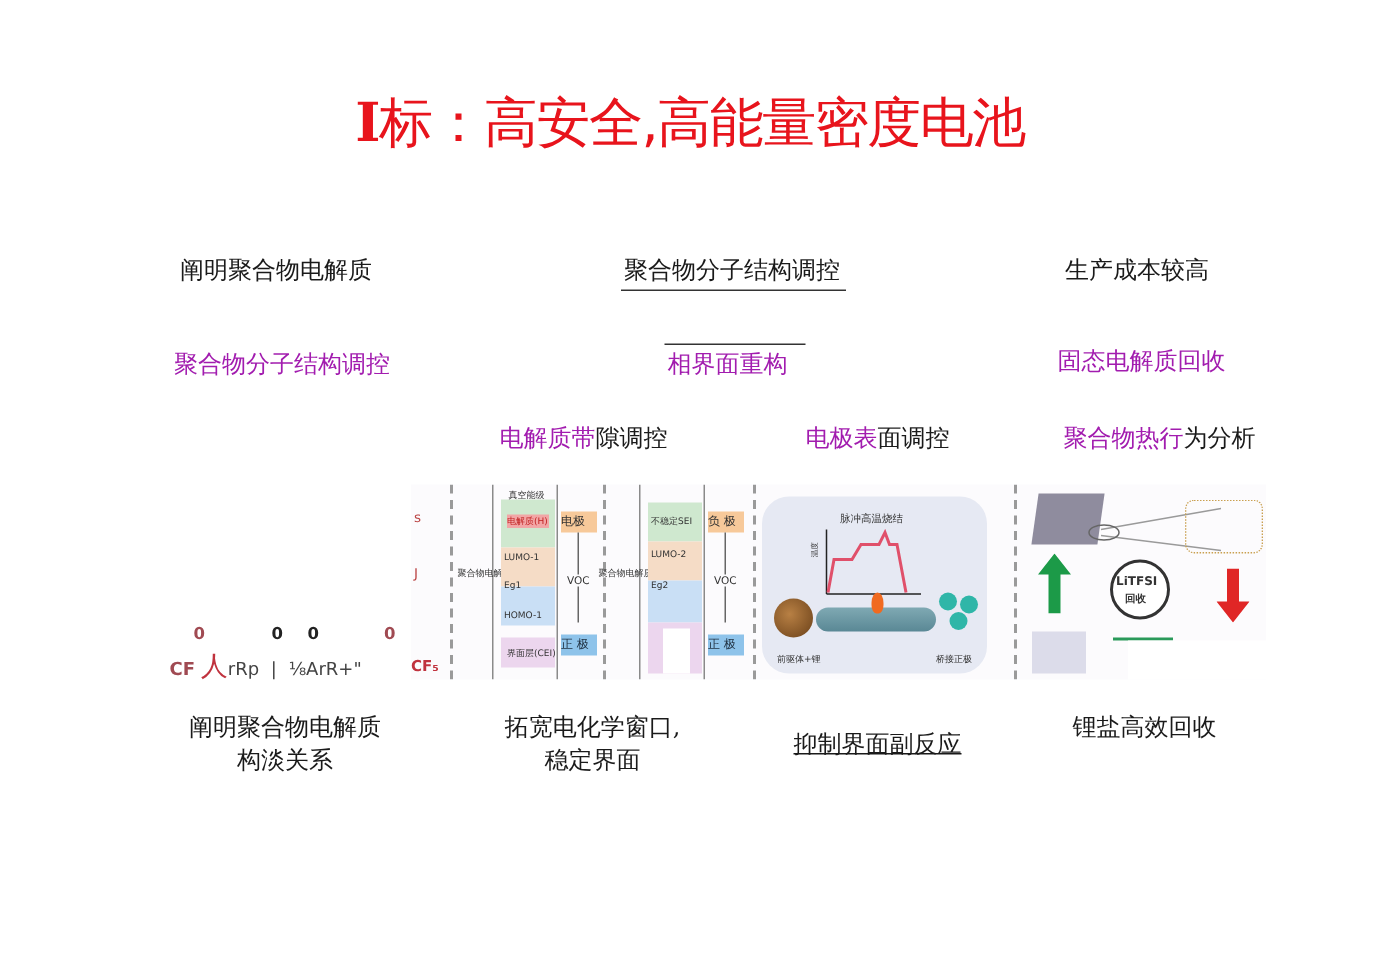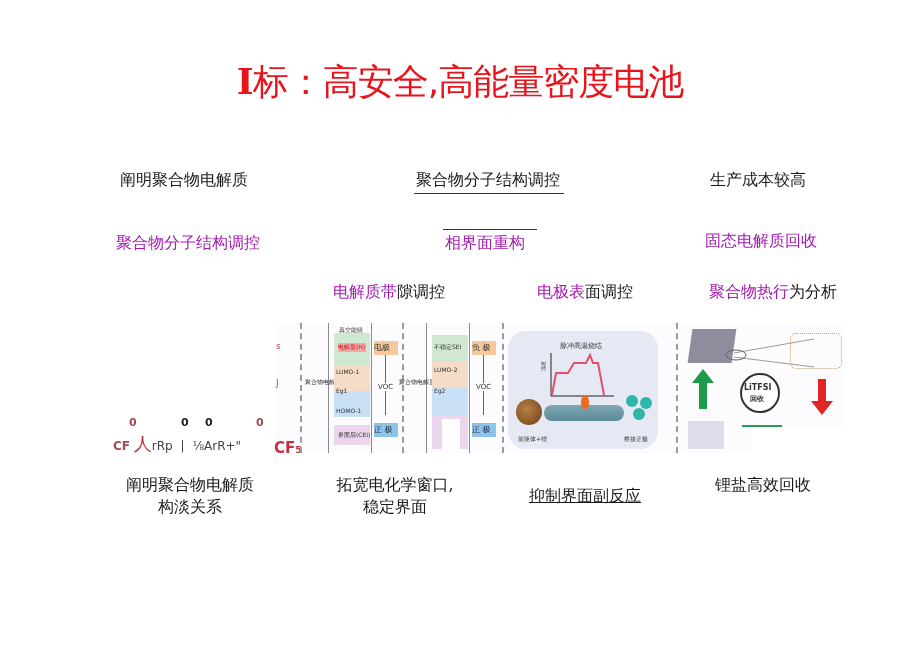--- a/index.html
+++ b/index.html
@@ -69,21 +69,21 @@
   <span style="color:#a04a52; font-weight:bold;">CF</span>
   <span style="color:#c0323e; font-size:18px; font-family:'DejaVu Serif',serif;">人</span><span>rRp</span>
   <span style="margin:0 4px;">|</span>
   <span>⅛ArR+"</span>
 </div>
 
 <div class="abs fig">
 
   <div class="tiny" style="left:2px; top:18px; color:#b44; font-size:9px;">s</div>
   <div class="tiny" style="left:2px; top:55px; color:#b44; font-size:9px;">J</div>
-  <div class="tiny" style="left:0; top:116px; color:#c0323e; font-size:15px; font-weight:bold;">CF₅</div>
+  <div class="tiny" style="left:0; top:116px; color:#c0323e; font-size:10px; font-weight:bold;">CF₅</div>
 
   <div class="dash" style="left:26px;"></div>
   <div class="vline" style="left:54px;"></div>
 
   <div class="tiny" style="left:31px; top:55px; font-size:6px;">聚合物电解质</div>
   <div class="band" style="left:60px; top:10px; width:36px; height:32px; background:#cfe8cf;"></div>
   <div class="band" style="left:60px; top:42px; width:36px; height:26px; background:#f5dcc6;"></div>
   <div class="band" style="left:60px; top:68px; width:36px; height:26px; background:#c9dff5;"></div>
   <div class="band" style="left:60px; top:102px; width:36px; height:20px; background:#ecd6ee;"></div>
   <div class="tiny" style="left:65px; top:3px; font-size:6px;">真空能级</div>

